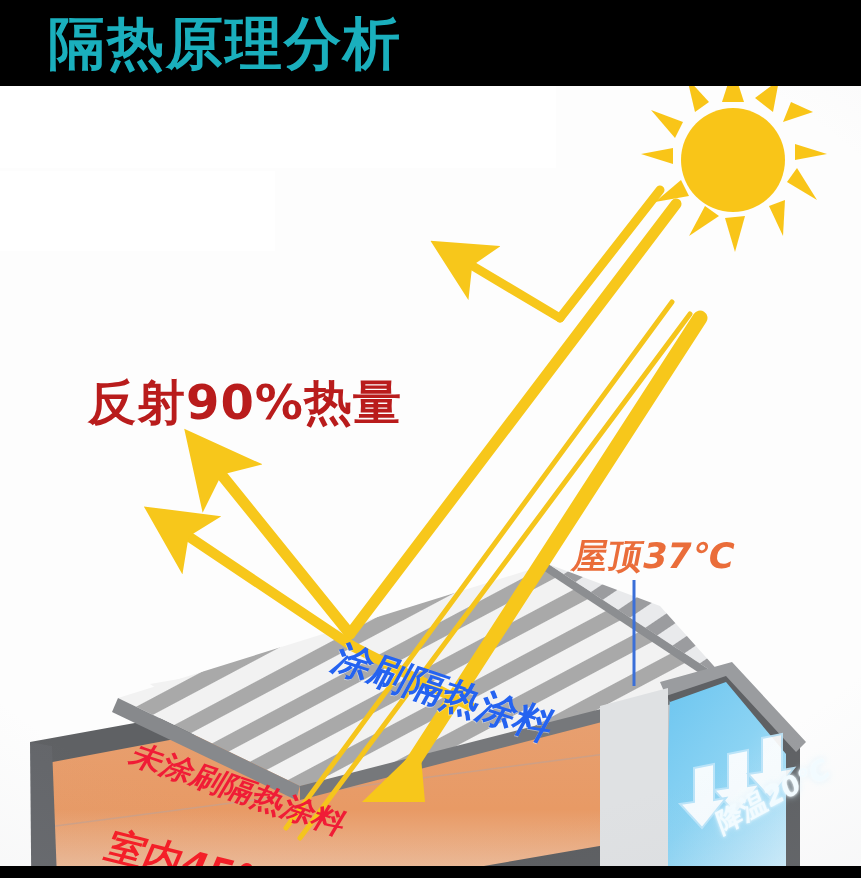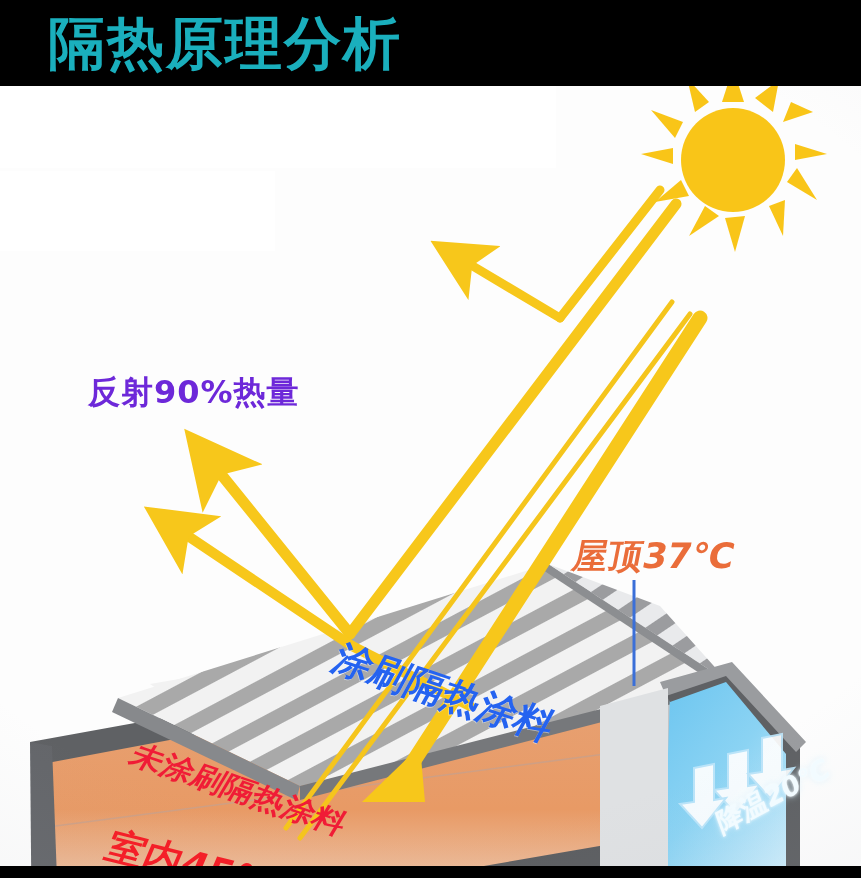--- a/index.html
+++ b/index.html
@@ -19,21 +19,21 @@
      radial-gradient(ellipse 120% 95% at 48% 42%, rgba(255,255,255,0) 55%, rgba(170,175,185,0.16) 100%);
      pointer-events:none;}
   .whitebox-a{position:absolute;left:-10px;top:0px;width:566px;height:82px;background:#ffffff;}
   .whitebox-b{position:absolute;left:-10px;top:85px;width:285px;height:80px;background:#ffffff;}
 
   svg.scene{position:absolute;left:0;top:0;width:861px;height:786px;}
 
   
   .lbl{position:absolute;white-space:nowrap;font-family:"DejaVu Sans","Liberation Sans",sans-serif;}
 
-  .lbl-reflect{left:88px;top:285px;font-size:32px;font-weight:bold;color:#6d28d9;
+  .lbl-reflect{left:88px;top:285px;font-size:48px;font-weight:bold;color:#b91c1c;
      letter-spacing:1px;}
 
   .lbl-roof{left:573px;top:447px;font-size:35px;font-weight:bold;color:#ea6d3a;
      transform:skewX(-11deg);letter-spacing:0px;}
 
   .lbl-coat{left:348px;top:548px;font-size:38px;font-weight:bold;color:#2563f0;
      transform:rotate(18.5deg) skewX(-10deg);transform-origin:left top;
      text-shadow:0 1px 0 rgba(255,255,255,.5);}
 
   .lbl-uncoat{left:143px;top:650px;font-size:32px;font-weight:bold;color:#f01c36;

